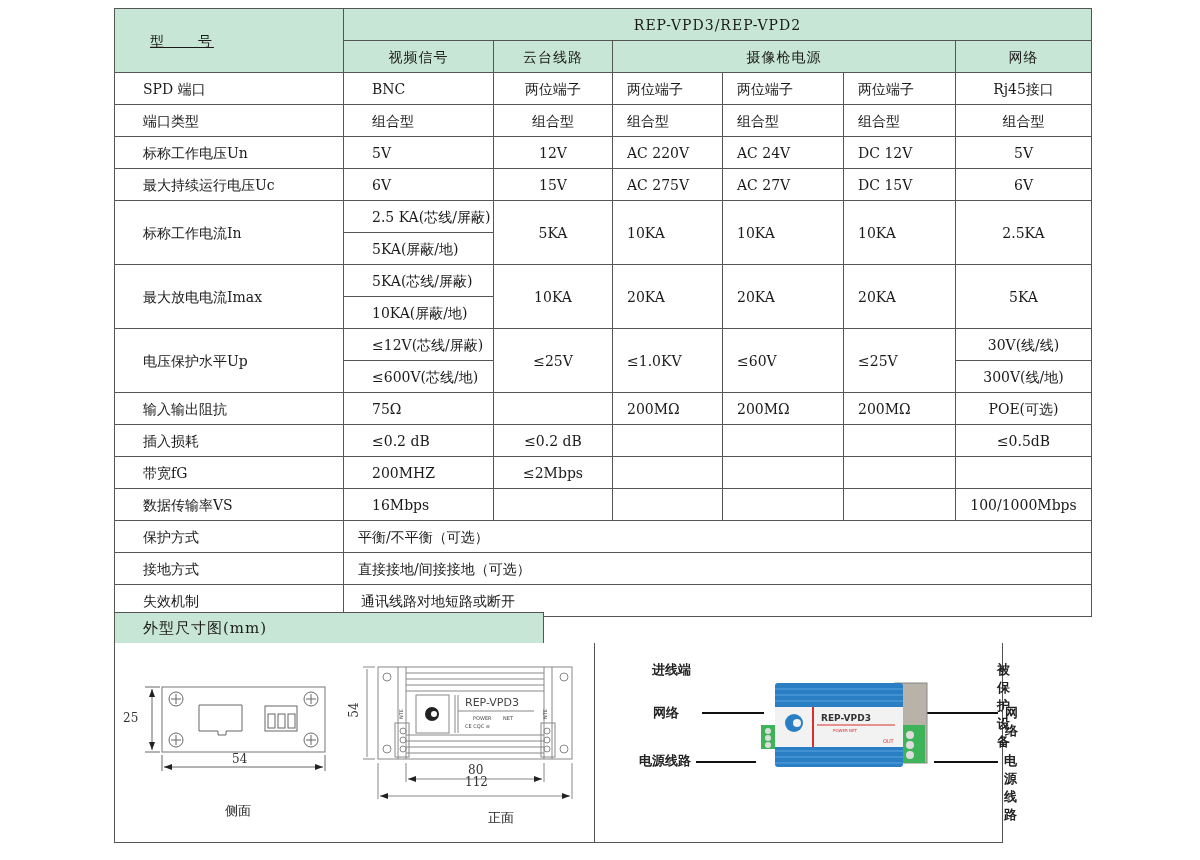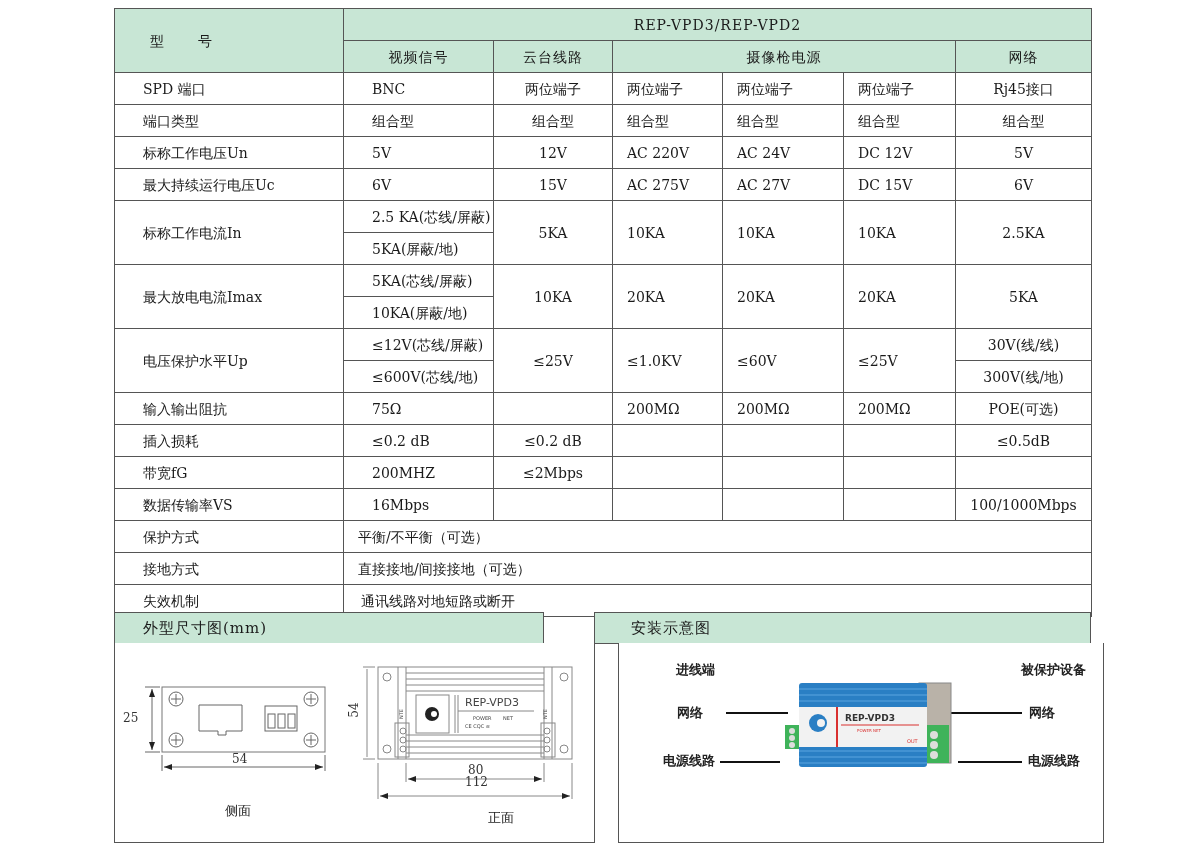--- a/index.html
+++ b/index.html
@@ -3,21 +3,21 @@
 <meta charset="utf-8">
 <style>
   html,body{margin:0;padding:0;background:#ffffff;}
   body{width:1200px;height:860px;position:relative;overflow:hidden;font-family:"DejaVu Serif","Liberation Serif",serif;color:#1a1a1a;}
   table.spec{position:absolute;left:114px;top:8px;border-collapse:collapse;table-layout:fixed;width:977px;}
   table.spec td{border:1.5px solid #555;padding:0;font-size:14px;height:31px;line-height:16px;vertical-align:middle;white-space:nowrap;overflow:hidden;}
   .hdr{background:#c8e6d5;margin-top:8px;}
   .c{text-align:center;}
   .l{text-align:left;padding-left:28px !important;}
   .l2{text-align:left;padding-left:14px !important;}
-  .model-title{font-size:20px;letter-spacing:2px;}
+  .model-title{font-size:20px;letter-spacing:2px;text-decoration:underline;}
   .big{font-size:17px;letter-spacing:1px;}
   .subhead{font-size:16px;letter-spacing:1px;}
   .small{font-size:13px;}
   .bottom{position:absolute;left:114px;top:612px;width:977px;height:231px;}
   .bh{position:absolute;top:0;height:32px;background:#c8e6d5;border:1.5px solid #555;box-sizing:border-box;font-size:15px;line-height:30px;letter-spacing:1px;}
   .panel{position:absolute;top:31px;height:200px;border:1.5px solid #555;border-top:none;box-sizing:border-box;background:#fff;}
   .lbl{position:absolute;font-size:13px;font-family:"DejaVu Sans","Liberation Sans",sans-serif;font-weight:bold;color:#222;}
   .dimtxt{position:absolute;font-size:12px;color:#333;}
   .line{position:absolute;height:2px;background:#111;}
 </style>
@@ -176,21 +176,20 @@
   </tr>
   <tr>
     <td class="l">失效机制</td>
     <td colspan="6" class="l2" style="padding-left:17px !important">通讯线路对地短路或断开</td>
   </tr>
 </tbody>
   </table>
 
 <div class="bottom">
   <div class="bh" style="left:0;width:430px;padding-left:28px;">外型尺寸图(mm)</div>
-  <div class="bh" style="left:480px;width:497px;padding-left:36px;">安装示意图</div>
 
   <div class="panel" style="left:0;width:481px;">
 
     <svg style="position:absolute;left:0;top:0" width="481" height="200">
       <rect x="47" y="44" width="163" height="65" fill="#fff" stroke="#777" stroke-width="1"></rect>
       <g stroke="#666" fill="none" stroke-width="1">
         <circle cx="61" cy="56" r="7"></circle>
           <line x1="56" y1="56" x2="66" y2="56"></line>
           <line x1="61" y1="51" x2="61" y2="61"></line>
         <circle cx="61" cy="97" r="7"></circle>
@@ -276,21 +275,21 @@
     </svg>
     <span class="dimtxt" style="left:8px;top:68px;">25</span>
     <span class="dimtxt" style="left:117px;top:109px;">54</span>
     <span class="lbl" style="left:110px;top:159px;font-weight:normal;font-family:'DejaVu Serif',serif;">侧面</span>
     <span class="dimtxt" style="left:231px;top:60px;transform:rotate(-90deg);">54</span>
     <span class="dimtxt" style="left:353px;top:120px;">80</span>
     <span class="dimtxt" style="left:350px;top:132px;">112</span>
     <span class="lbl" style="left:373px;top:166px;font-weight:normal;font-family:'DejaVu Serif',serif;">正面</span>
   </div>
 
-  <div class="panel" style="left:504px;width:486px;">
+  <div class="panel" style="left:480px;width:409px;">
     <span class="lbl" style="left:57px;top:18px;">进线端</span>
     <span class="lbl" style="left:402px;top:18px;">被保护设备</span>
     <span class="lbl" style="left:58px;top:61px;">网络</span>
     <span class="lbl" style="left:44px;top:109px;">电源线路</span>
     <span class="lbl" style="left:410px;top:61px;">网络</span>
     <span class="lbl" style="left:409px;top:109px;">电源线路</span>
     <div class="line" style="left:107px;top:69px;width:62px;"></div>
     <div class="line" style="left:101px;top:118px;width:60px;"></div>
     <div class="line" style="left:313px;top:69px;width:90px;"></div>
     <div class="line" style="left:339px;top:118px;width:64px;"></div>

